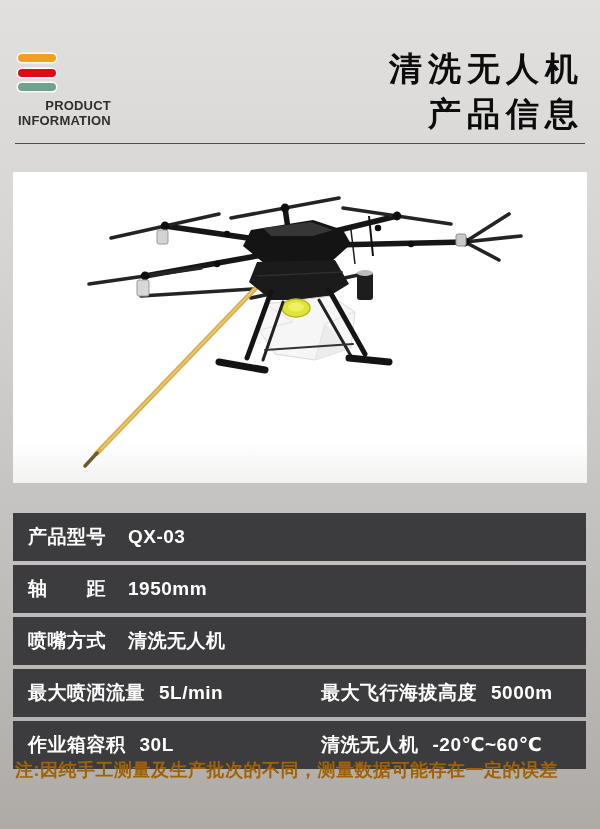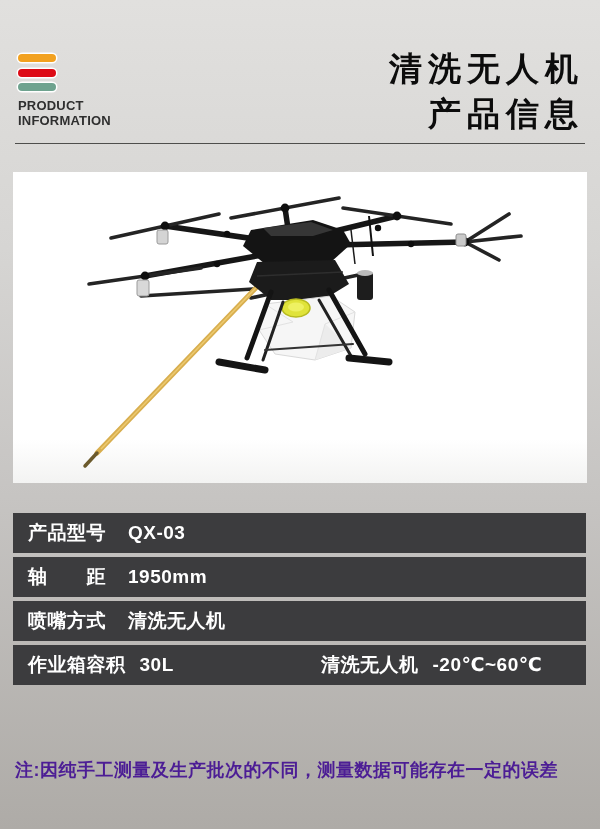--- a/index.html
+++ b/index.html
@@ -5,38 +5,38 @@
   html,body{margin:0;padding:0;}
   body{
     width:600px;height:829px;position:relative;overflow:hidden;
     font-family:"Liberation Sans","DejaVu Sans",sans-serif;
     background:linear-gradient(180deg,#e1e0de 0%,#d6d5d3 30%,#c6c4c2 60%,#aeaba7 100%);
   }
   
   .logo{position:absolute;left:18px;top:54px;}
   .stripe{width:38px;height:8px;border-radius:4px;margin-bottom:6.5px;box-shadow:0 0 0 1.5px #ffffff;}
   .logo-caption{position:absolute;left:18px;top:99px;font-size:13px;line-height:14.5px;
-    font-weight:700;color:#2f2f2f;letter-spacing:.2px;white-space:nowrap;}
+    font-weight:700;color:#2f2f2f;letter-spacing:.2px;white-space:nowrap;text-align:right;}
   .page-title{position:absolute;right:16px;top:46px;text-align:right;color:#0c0c0c;
     font-size:33px;line-height:45px;font-weight:700;letter-spacing:6px;margin:0;}
   .header-divider{position:absolute;left:15px;right:15px;top:143px;height:0;border-top:1px solid #4e4e4c;}
   
   .image-panel{position:absolute;left:13px;top:172px;width:574px;height:311px;
     background:linear-gradient(180deg,#ffffff 0%,#ffffff 86%,#f3f3f2 100%);}
   .image-panel svg{display:block;}
   
   .spec-table{position:absolute;left:13px;top:513px;width:573px;}
-  .spec-row{height:40px;margin-bottom:4px;background:#3c3c3e;display:grid;
+  .spec-row{height:48px;margin-bottom:4px;background:#3c3c3e;display:grid;
     grid-template-columns:293px 1fr;align-items:center;color:#ffffff;}
   .spec-cell{padding-left:15px;white-space:nowrap;font-size:19px;font-weight:700;letter-spacing:.5px;}
   .spec-label{display:inline-block;min-width:86px;margin-right:14px;}
   .spec-value{display:inline-block;}
   
   .note{position:absolute;left:15px;top:758px;font-size:18px;font-weight:600;
-    color:#4c1d95;letter-spacing:.5px;white-space:nowrap;}
+    color:#a16207;letter-spacing:.5px;white-space:nowrap;}
 </style>
 </head>
 <body>
 
 <div class="logo">
   <div class="stripe" style="background: rgb(242, 161, 31);"></div>
   <div class="stripe" style="background: rgb(221, 11, 22);"></div>
   <div class="stripe" style="background: rgb(111, 163, 143);"></div>
 </div>
 <div class="logo-caption">
@@ -138,20 +138,28 @@
       <span class="spec-label">轴　　距</span><span class="spec-value">1950mm</span>
     </div>
   </div>
   <div class="spec-row">
     <div class="spec-cell">
       <span class="spec-label">喷嘴方式</span><span class="spec-value">清洗无人机</span>
     </div>
   </div>
   <div class="spec-row">
     <div class="spec-cell">
+      <span class="spec-label">最大喷洒流量</span><span class="spec-value">5L/min</span>
+    </div>
+    <div class="spec-cell">
+      <span class="spec-label">最大飞行海拔高度</span><span class="spec-value">5000m</span>
+    </div>
+  </div>
+  <div class="spec-row">
+    <div class="spec-cell">
       <span class="spec-label">作业箱容积</span><span class="spec-value">30L</span>
     </div>
     <div class="spec-cell">
       <span class="spec-label">清洗无人机</span><span class="spec-value">-20℃~60℃</span>
     </div>
   </div>
 </div>
 
 <div class="note">注:因纯手工测量及生产批次的不同，测量数据可能存在一定的误差</div>
 

